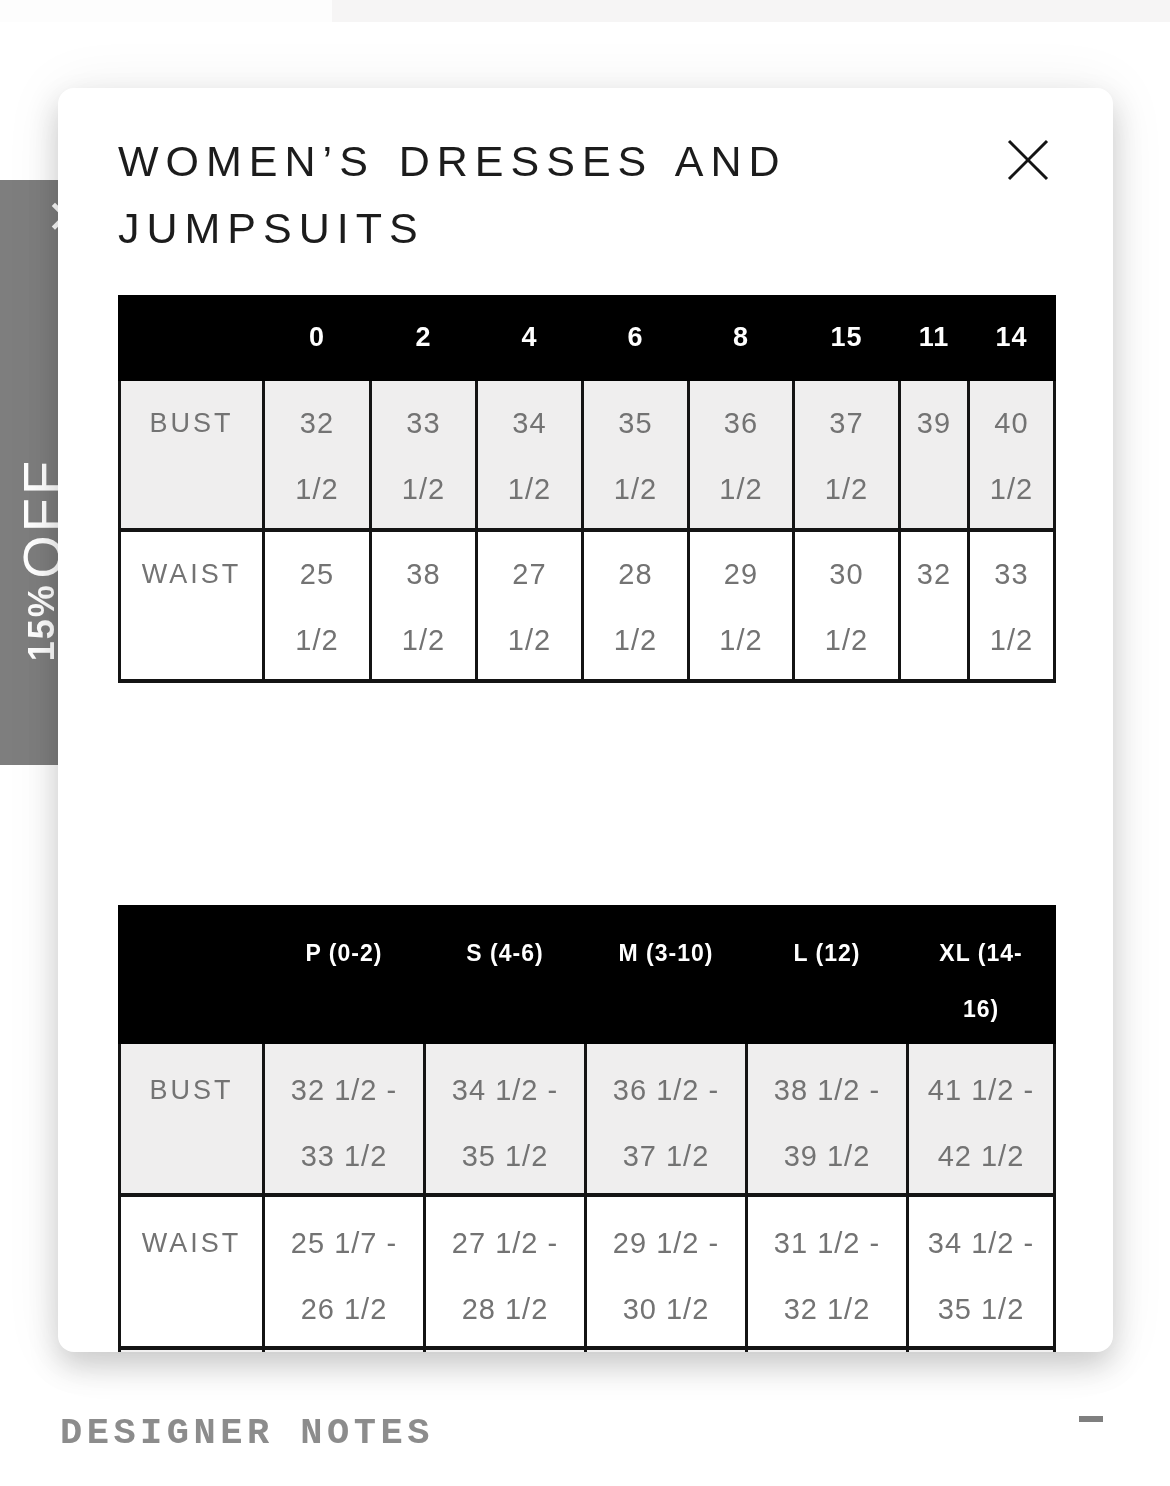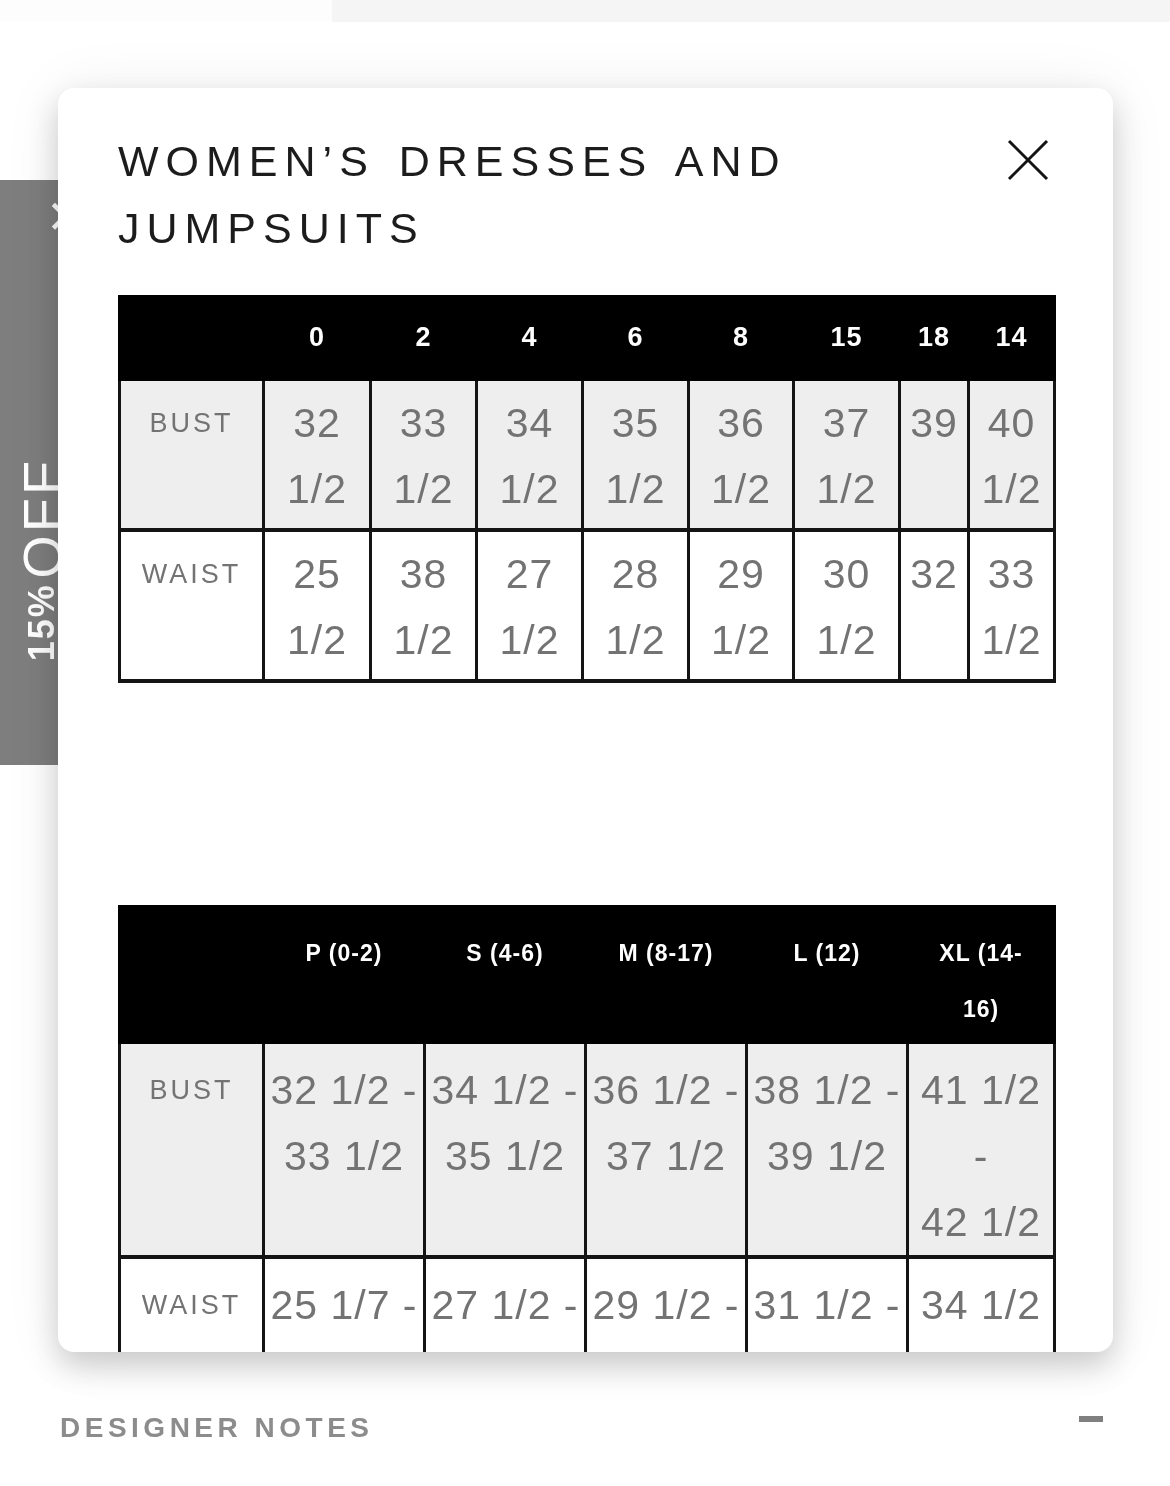--- a/index.html
+++ b/index.html
@@ -34,30 +34,30 @@
   
   table { border-collapse:collapse; table-layout:fixed; position:absolute; left:60px; width:935px; }
   #numeric-table { top:207px; }
   #letter-table  { top:817px; }
   th, td { border:3px solid #141414; border-top-width:4px; border-bottom-width:4px;
            text-align:center; vertical-align:top; white-space:pre-line; color:#737373; }
   thead th { background:#000000; color:#ffffff; border-color:#000000; font-weight:700; }
   #numeric-table thead th { height:82px; vertical-align:middle; font-size:27px; letter-spacing:1px; line-height:1.1; }
   #letter-table  thead th { height:135px; padding-top:16px; font-size:23px; letter-spacing:1px; line-height:56px; }
   tbody th { font-size:27px; font-weight:400; letter-spacing:3px; }
-  tbody td { font-size:41px; font-weight:400; letter-spacing:1px; }
+  tbody td { font-size:29px; font-weight:400; letter-spacing:1px; }
   #numeric-table tbody th, #numeric-table tbody td { height:151px; padding-top:9px;  line-height:66px; }
   #letter-table  tbody th, #letter-table  tbody td { height:153px; padding-top:13px; line-height:66px; }
   tbody tr:nth-child(odd) th, tbody tr:nth-child(odd) td { background:#efeeee; }
   tbody tr:nth-child(even) th, tbody tr:nth-child(even) td { background:#ffffff; }
   tbody tr.clipped-row th, tbody tr.clipped-row td { height:40px; background:#f2f1f1; }
 
   
-  .designer-notes { position:absolute; left:60px; top:1412px; font-size:28px; font-weight:700;
-                    letter-spacing:4.5px; color:#8c8c8c; cursor:pointer; }
+  .designer-notes { position:absolute; left:60px; top:1412px; font-size:37px; font-weight:700;
+                    letter-spacing:4.5px; color:#8c8c8c; cursor:pointer;font-family:Liberation Mono, monospace; }
   .collapse-minus { position:absolute; left:1079px; top:1416px; width:24px; height:6px;
                     background:#7f7f7f; cursor:pointer; }
 </style>
 </head>
 <body>
 
 <div class="page">
 
   <div class="top-strip">
     <div class="top-strip-left"></div>
@@ -95,21 +95,21 @@
         </colgroup>
         <thead>
           <tr>
             <th></th>
             <th>0</th>
             <th>2</th>
             <th>4</th>
             <th>6</th>
             <th>8</th>
             <th>15</th>
-            <th>18</th>
+            <th>11</th>
             <th>14</th>
           </tr>
         </thead>
         <tbody>
           <tr>
             <th>BUST</th>
             <td>32
 1/2</td>
             <td>33
 1/2</td>
@@ -153,21 +153,21 @@
           <col style="width: 161px;">
           <col style="width: 161px;">
           <col style="width: 161px;">
           <col style="width: 147px;">
         </colgroup>
         <thead>
           <tr>
             <th></th>
             <th>P (0-2)</th>
             <th>S (4-6)</th>
-            <th>M (8-17)</th>
+            <th>M (3-10)</th>
             <th>L (12)</th>
             <th>XL (14-
 16)</th>
           </tr>
         </thead>
         <tbody>
           <tr>
             <th>BUST</th>
             <td>32 1/2 -
 33 1/2</td>

